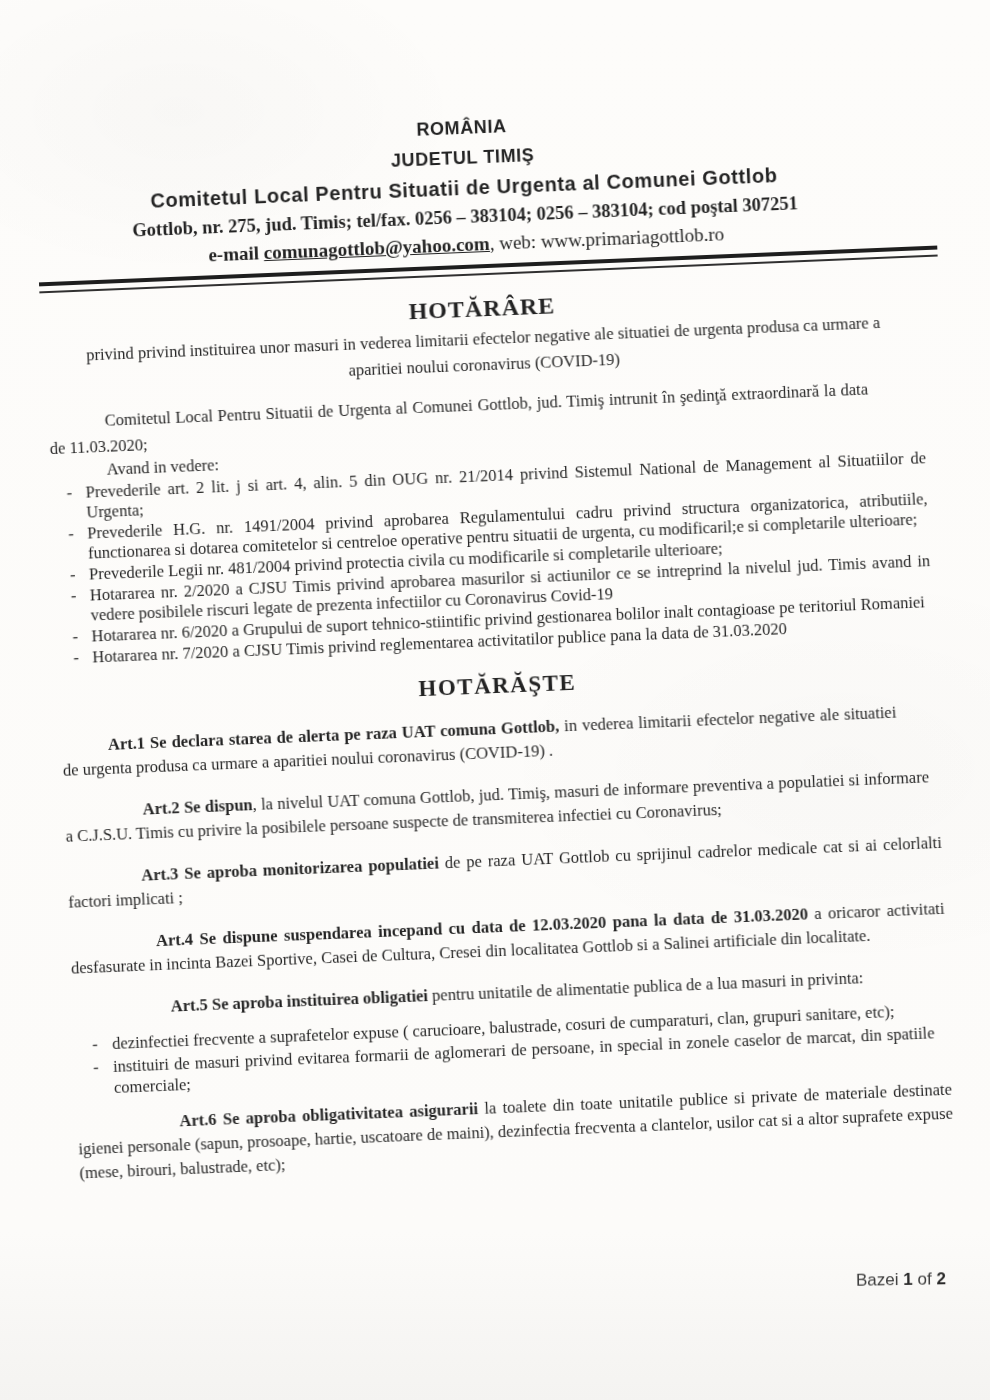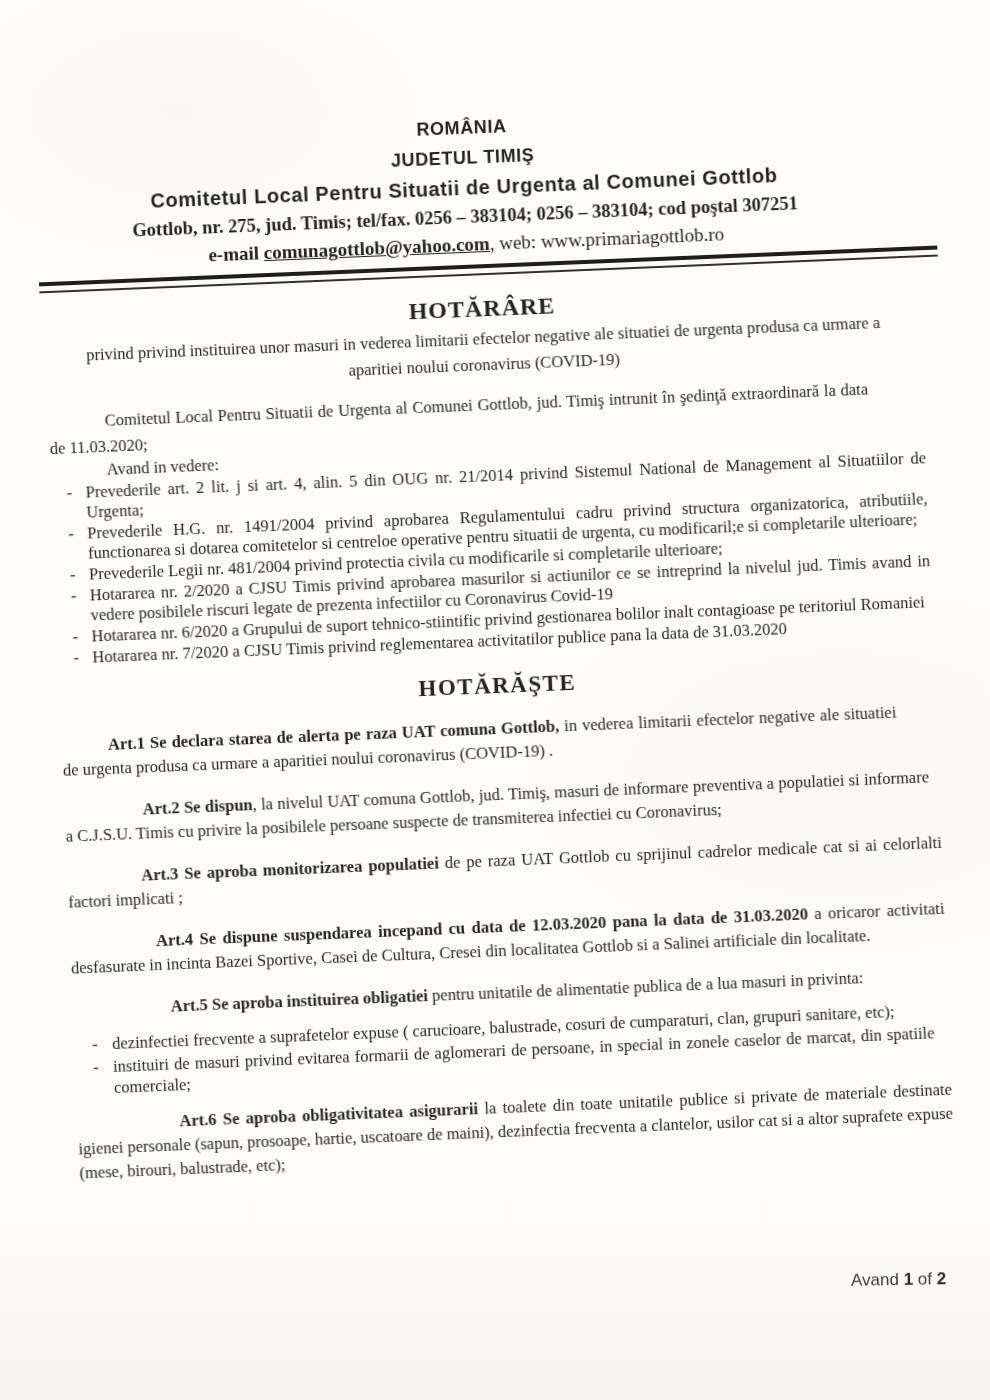--- a/index.html
+++ b/index.html
@@ -96,18 +96,18 @@
     <div class="ref-list sub">
       <div class="li"><span class="dash">-</span><span>dezinfectiei frecvente a suprafetelor expuse ( carucioare, balustrade, cosuri de cumparaturi, clan, grupuri sanitare, etc);</span></div>
       <div class="li"><span class="dash">-</span><span>instituiri de masuri privind evitarea formarii de aglomerari de persoane, in special in zonele caselor de marcat, din spatiile comerciale;</span></div>
     </div>
 
     <p class="art last" style="--ind:102px"><b>Art.6 Se aproba obligativitatea asigurarii</b><span> la toalete din toate unitatile publice si private de materiale destinate igienei personale (sapun, prosoape, hartie, uscatoare de maini), dezinfectia frecventa a clantelor, usilor cat si a altor suprafete expuse (mese, birouri, balustrade, etc);</span></p>
 
   </div>
 
   <div class="footer">
-    <span>Avand</span>
+    <span>Bazei</span>
     <b>1</b>
     <span>of</span>
     <b>2</b>
   </div>
 </div>
 
 </body></html>

